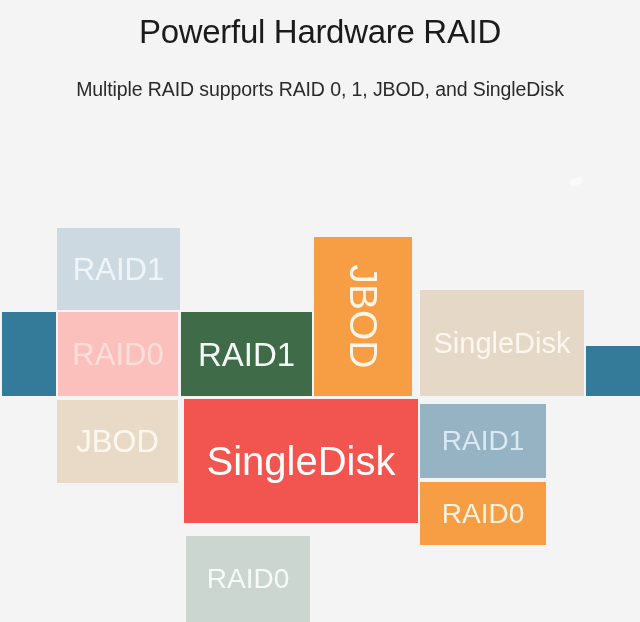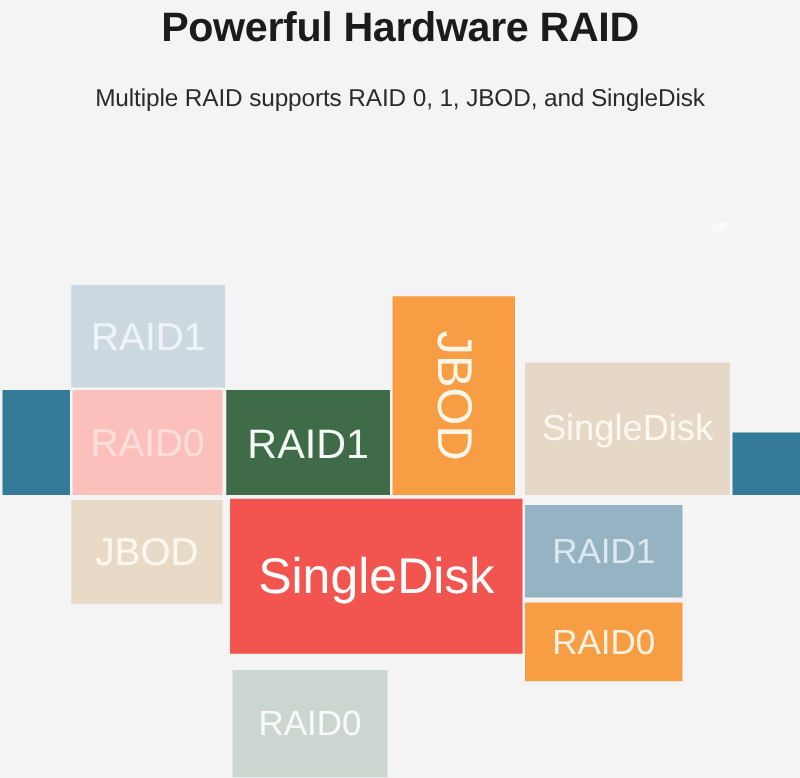--- a/index.html
+++ b/index.html
@@ -25,23 +25,23 @@
 
   
   .header {
     position: absolute;
     left: 0; top: 0;
     width: 640px;
     text-align: center;
   }
   .title {
     margin: 0;
-    padding-top: 2px;
+    padding-top: 12px;
     font-size: 33px;
-    font-weight: bold;
+    font-weight: normal;
     color: #1b1b1b;
     letter-spacing: -0.3px;
     line-height: 40px;
     font-family: "Liberation Sans", sans-serif;
   }
   .subtitle {
     margin: 12px;
     padding-top: 12px;
     font-size: 19.5px;
     font-weight: normal;

